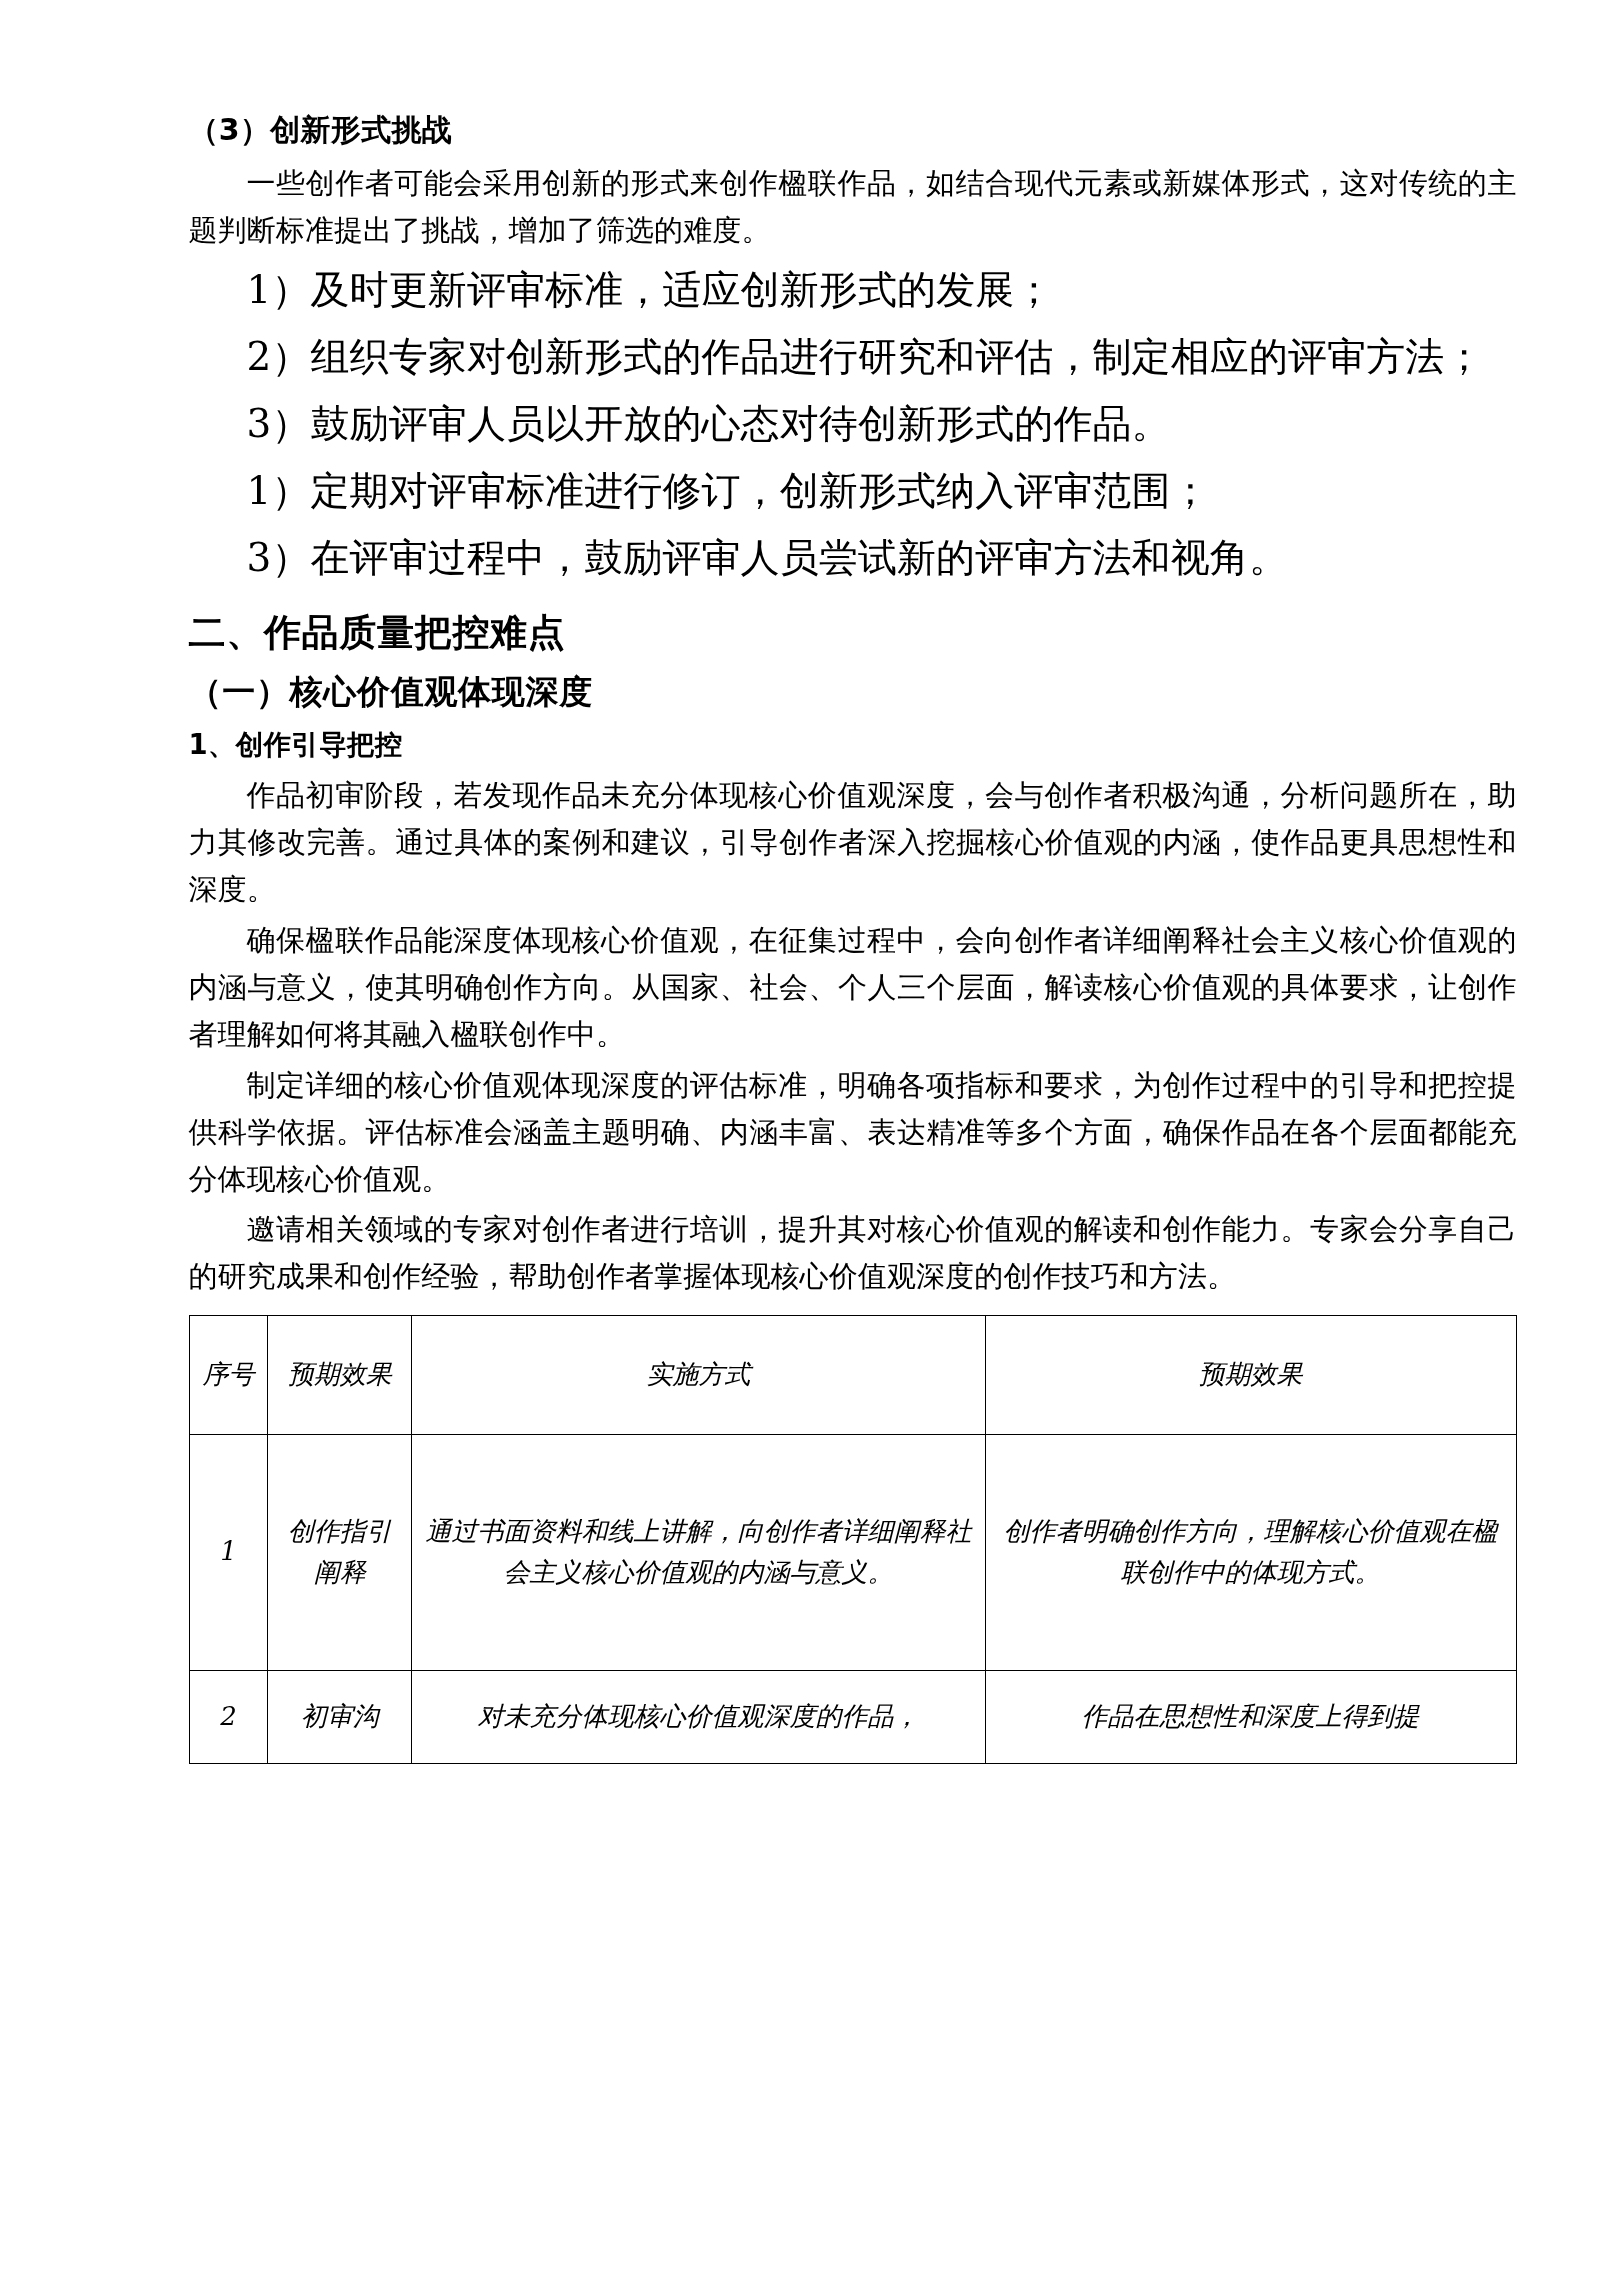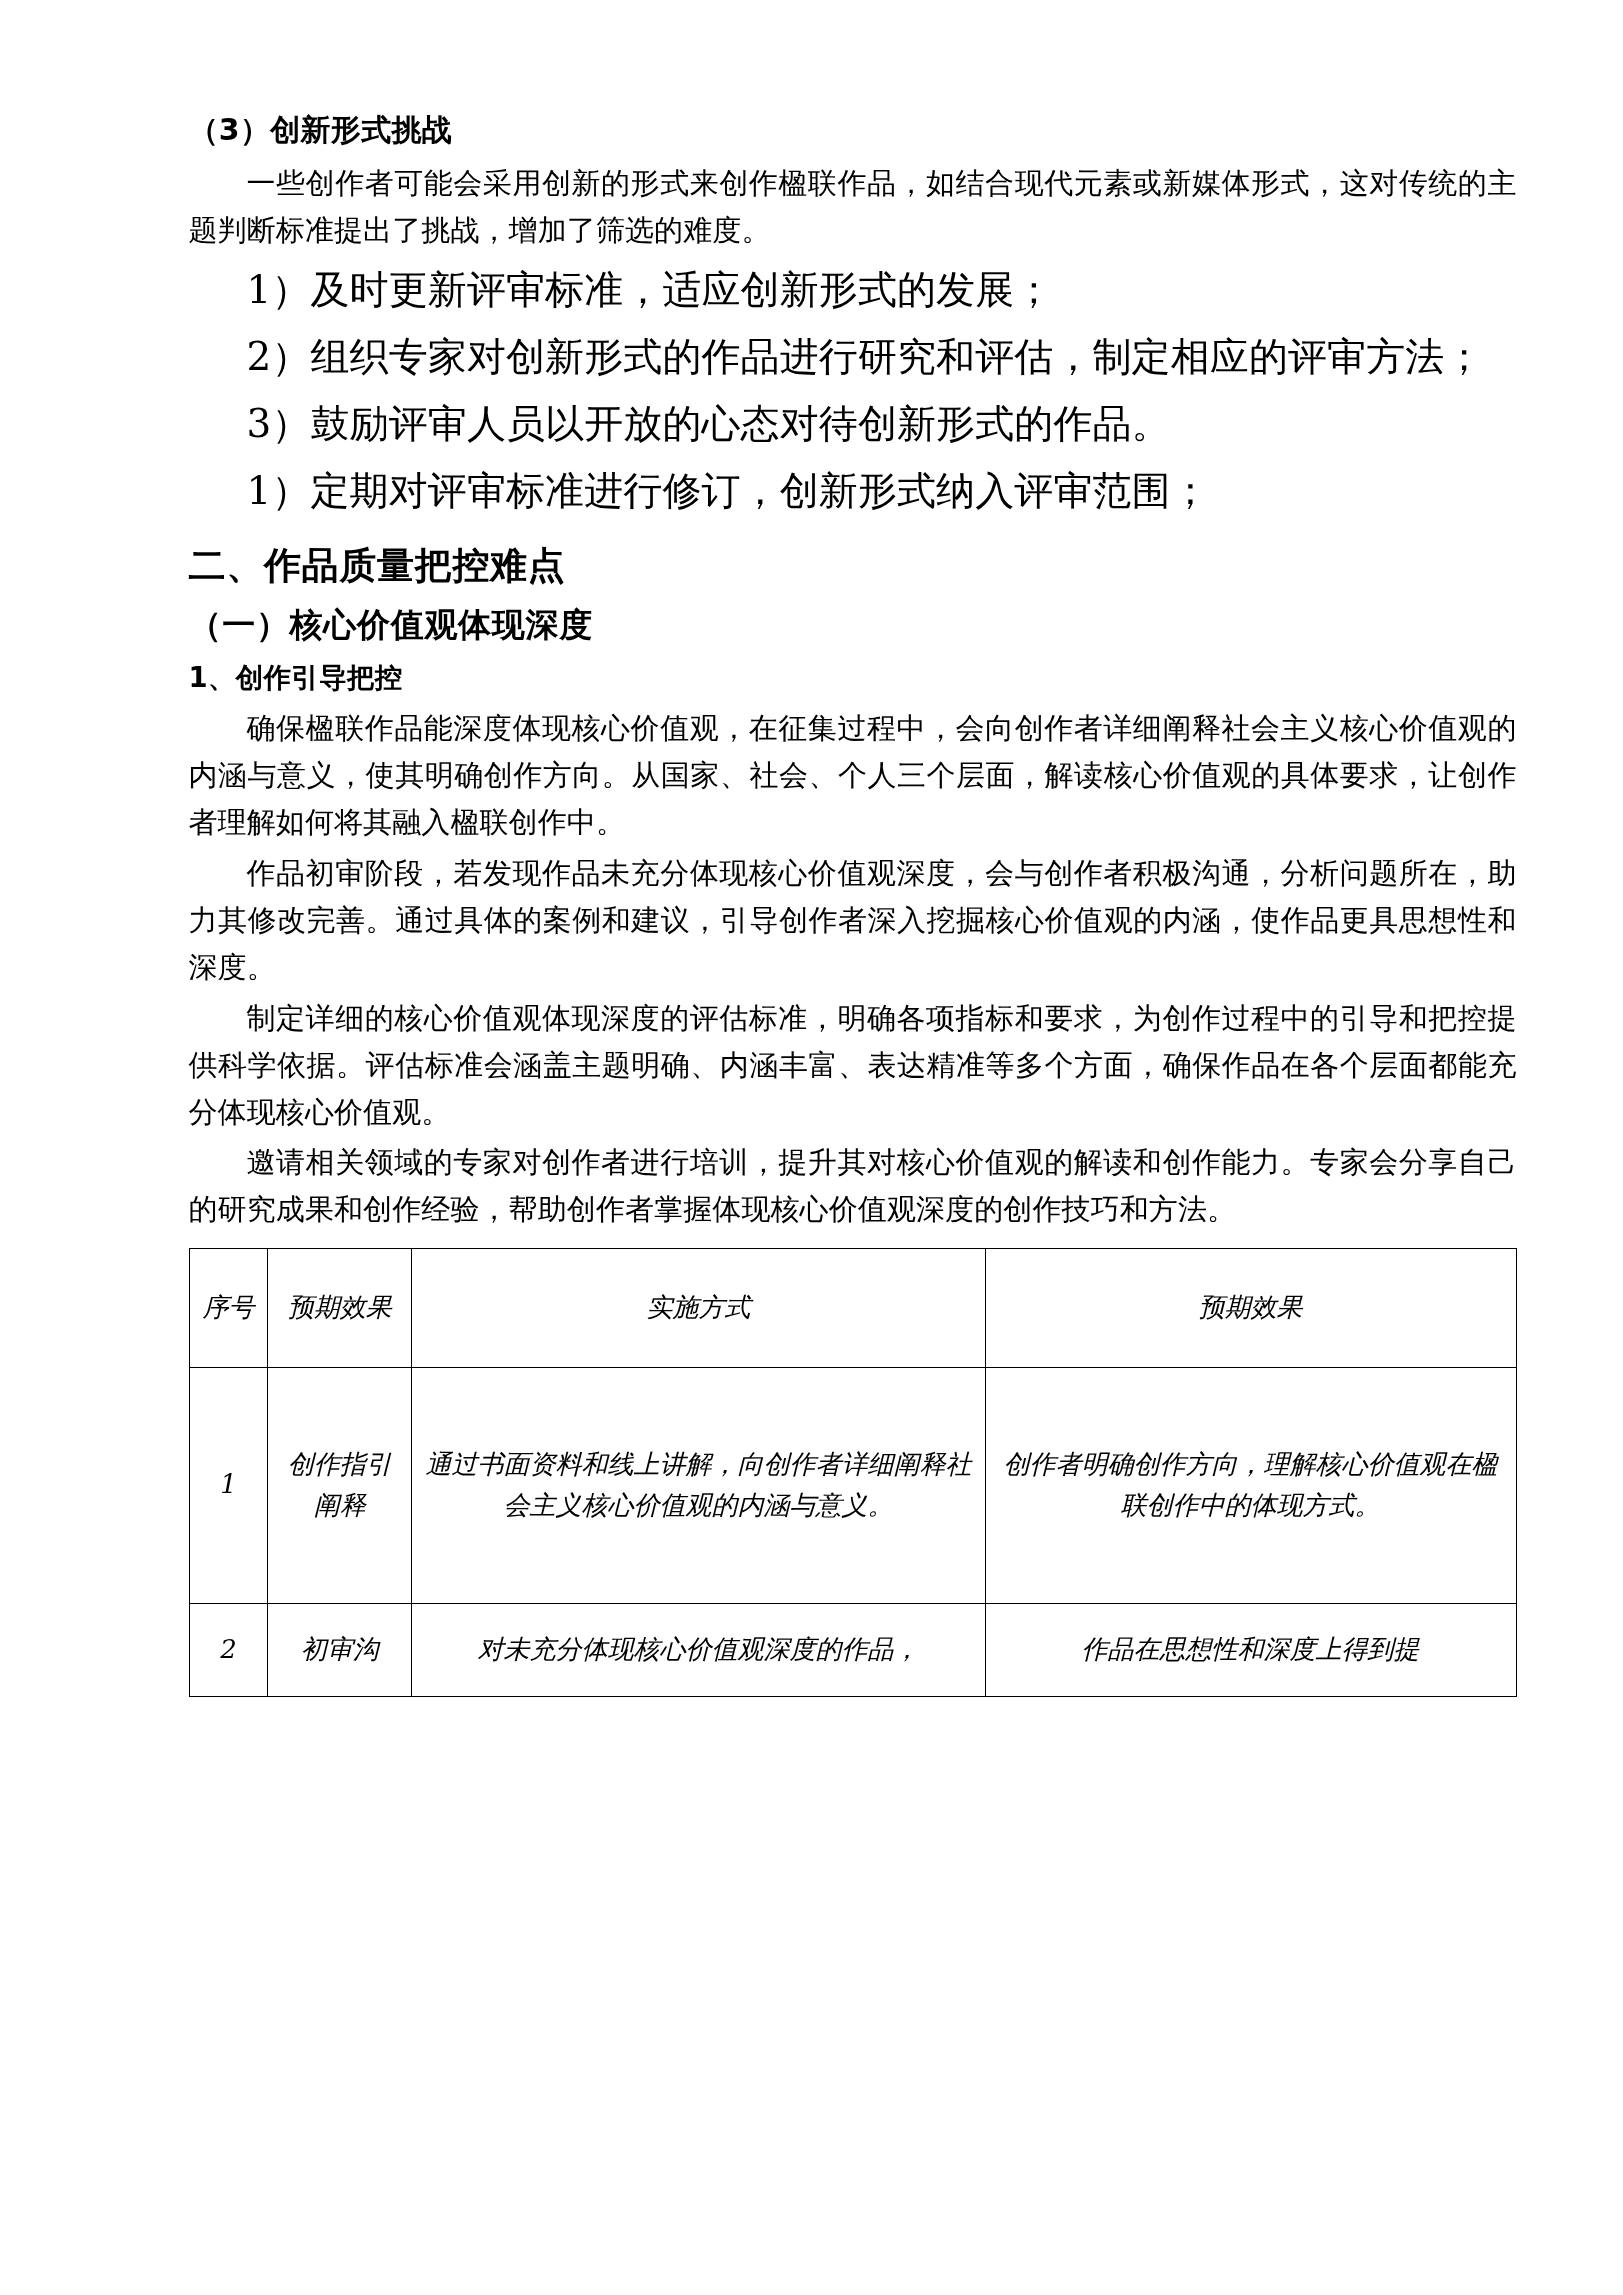--- a/index.html
+++ b/index.html
@@ -116,29 +116,30 @@
 
     <div class="h-sub">（3）创新形式挑战</div>
 
     <p class="para">一些创作者可能会采用创新的形式来创作楹联作品，如结合现代元素或新媒体形式，这对传统的主题判断标准提出了挑战，增加了筛选的难度。</p>
 
     <p class="list-item">1）及时更新评审标准，适应创新形式的发展；</p>
     <p class="list-item">2）组织专家对创新形式的作品进行研究和评估，制定相应的评审方法；</p>
     <p class="list-item">3）鼓励评审人员以开放的心态对待创新形式的作品。</p>
 
     <p class="list-item">1）定期对评审标准进行修订，创新形式纳入评审范围；</p>
+    <p class="list-item">3）在评审过程中，鼓励评审人员尝试新的评审方法和视角。</p>
 
     <div class="h-major">二、作品质量把控难点</div>
 
     <div class="h-section">（一）核心价值观体现深度</div>
 
     <div class="h-item">1、创作引导把控</div>
 
+    <p class="para">作品初审阶段，若发现作品未充分体现核心价值观深度，会与创作者积极沟通，分析问题所在，助力其修改完善。通过具体的案例和建议，引导创作者深入挖掘核心价值观的内涵，使作品更具思想性和深度。</p>
     <p class="para">确保楹联作品能深度体现核心价值观，在征集过程中，会向创作者详细阐释社会主义核心价值观的内涵与意义，使其明确创作方向。从国家、社会、个人三个层面，解读核心价值观的具体要求，让创作者理解如何将其融入楹联创作中。</p>
-    <p class="para">作品初审阶段，若发现作品未充分体现核心价值观深度，会与创作者积极沟通，分析问题所在，助力其修改完善。通过具体的案例和建议，引导创作者深入挖掘核心价值观的内涵，使作品更具思想性和深度。</p>
     <p class="para">制定详细的核心价值观体现深度的评估标准，明确各项指标和要求，为创作过程中的引导和把控提供科学依据。评估标准会涵盖主题明确、内涵丰富、表达精准等多个方面，确保作品在各个层面都能充分体现核心价值观。</p>
     <p class="para">邀请相关领域的专家对创作者进行培训，提升其对核心价值观的解读和创作能力。专家会分享自己的研究成果和创作经验，帮助创作者掌握体现核心价值观深度的创作技巧和方法。</p>
 
     <table class="measures-table">
       <colgroup>
         <col class="col-no">
         <col class="col-meas">
         <col class="col-impl">
         <col class="col-eff">
       </colgroup>

